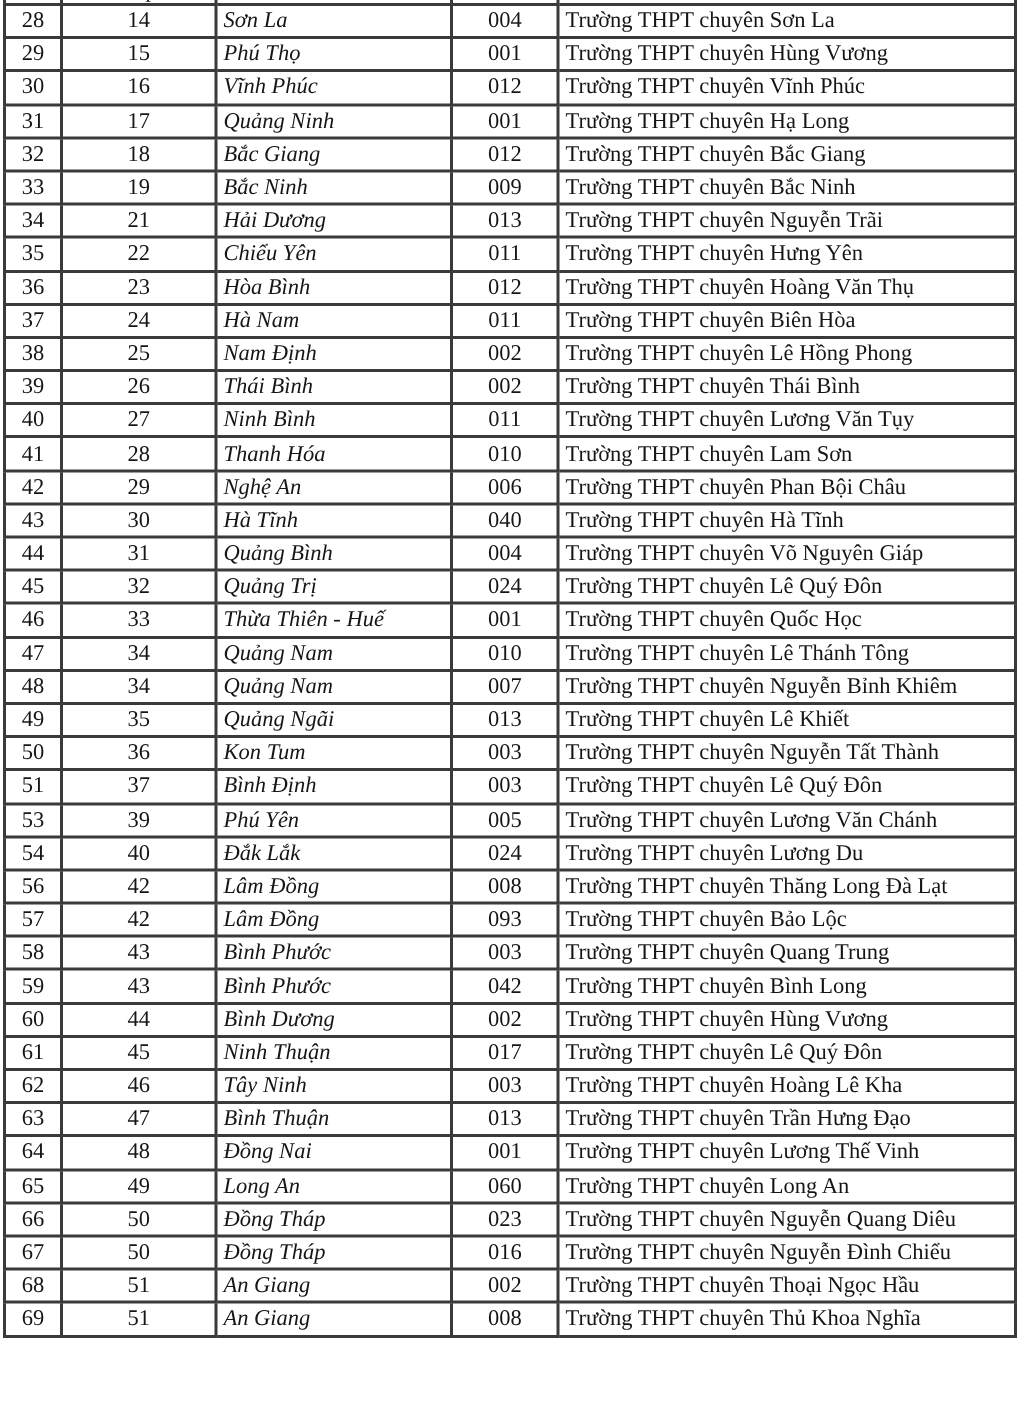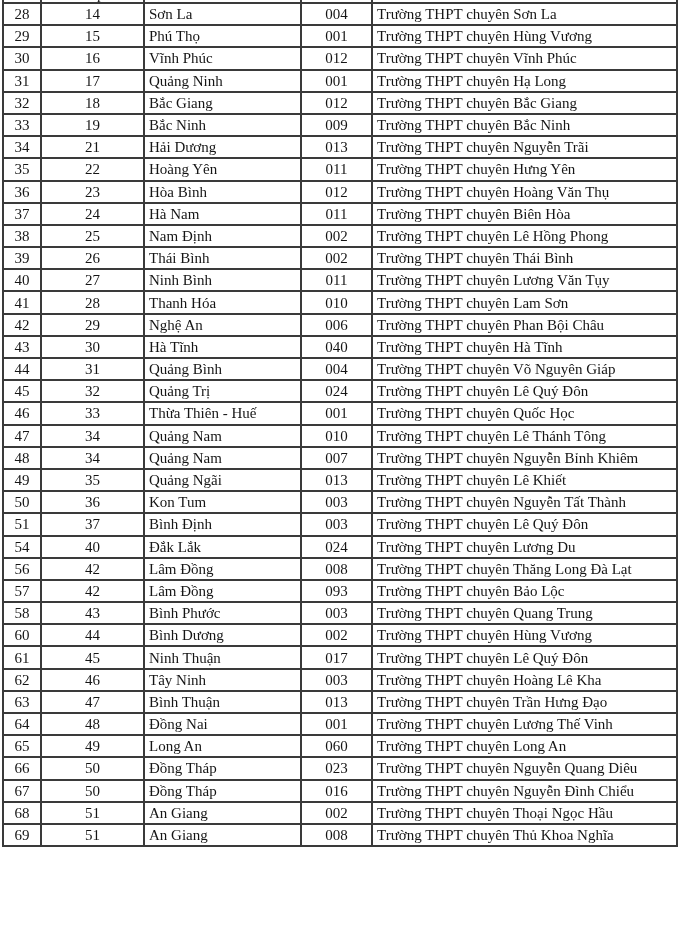--- a/index.html
+++ b/index.html
@@ -27,21 +27,21 @@
     font-size: 15px;
     line-height: 20px;
     height: 20.2px;
     padding: 0 4px;
     white-space: nowrap;
     overflow: hidden;
     vertical-align: middle;
   }
   td.center { text-align: center; }
   td.left   { text-align: left; }
-  td.c-province-name { padding-left: 16px; }
+  td.c-province-name { padding-left: 16px; font-style: italic; }
   td.c-school-name   { padding-left: 12px; }
   
   tr.partial-row td {
     border-top: none;
     height: 2px;
     line-height: 2px;
     padding: 0;
     position: relative;
     overflow: hidden;
   }
@@ -122,21 +122,21 @@
         <tr>
           <td class="center c-row-no">34</td>
           <td class="center c-province-no">21</td>
           <td class="left c-province-name">Hải Dương</td>
           <td class="center c-school-code">013</td>
           <td class="left c-school-name">Trường THPT chuyên Nguyễn Trãi</td>
         </tr>
         <tr>
           <td class="center c-row-no">35</td>
           <td class="center c-province-no">22</td>
-          <td class="left c-province-name">Hoàng Yên</td>
+          <td class="left c-province-name">Chiểu Yên</td>
           <td class="center c-school-code">011</td>
           <td class="left c-school-name">Trường THPT chuyên Hưng Yên</td>
         </tr>
         <tr>
           <td class="center c-row-no">36</td>
           <td class="center c-province-no">23</td>
           <td class="left c-province-name">Hòa Bình</td>
           <td class="center c-school-code">012</td>
           <td class="left c-school-name">Trường THPT chuyên Hoàng Văn Thụ</td>
         </tr>
@@ -239,20 +239,27 @@
           <td class="left c-school-name">Trường THPT chuyên Nguyễn Tất Thành</td>
         </tr>
         <tr>
           <td class="center c-row-no">51</td>
           <td class="center c-province-no">37</td>
           <td class="left c-province-name">Bình Định</td>
           <td class="center c-school-code">003</td>
           <td class="left c-school-name">Trường THPT chuyên Lê Quý Đôn</td>
         </tr>
         <tr>
+          <td class="center c-row-no">53</td>
+          <td class="center c-province-no">39</td>
+          <td class="left c-province-name">Phú Yên</td>
+          <td class="center c-school-code">005</td>
+          <td class="left c-school-name">Trường THPT chuyên Lương Văn Chánh</td>
+        </tr>
+        <tr>
           <td class="center c-row-no">54</td>
           <td class="center c-province-no">40</td>
           <td class="left c-province-name">Đắk Lắk</td>
           <td class="center c-school-code">024</td>
           <td class="left c-school-name">Trường THPT chuyên Lương Du</td>
         </tr>
         <tr>
           <td class="center c-row-no">56</td>
           <td class="center c-province-no">42</td>
           <td class="left c-province-name">Lâm Đồng</td>
@@ -267,20 +274,27 @@
           <td class="left c-school-name">Trường THPT chuyên Bảo Lộc</td>
         </tr>
         <tr>
           <td class="center c-row-no">58</td>
           <td class="center c-province-no">43</td>
           <td class="left c-province-name">Bình Phước</td>
           <td class="center c-school-code">003</td>
           <td class="left c-school-name">Trường THPT chuyên Quang Trung</td>
         </tr>
         <tr>
+          <td class="center c-row-no">59</td>
+          <td class="center c-province-no">43</td>
+          <td class="left c-province-name">Bình Phước</td>
+          <td class="center c-school-code">042</td>
+          <td class="left c-school-name">Trường THPT chuyên Bình Long</td>
+        </tr>
+        <tr>
           <td class="center c-row-no">60</td>
           <td class="center c-province-no">44</td>
           <td class="left c-province-name">Bình Dương</td>
           <td class="center c-school-code">002</td>
           <td class="left c-school-name">Trường THPT chuyên Hùng Vương</td>
         </tr>
         <tr>
           <td class="center c-row-no">61</td>
           <td class="center c-province-no">45</td>
           <td class="left c-province-name">Ninh Thuận</td>

